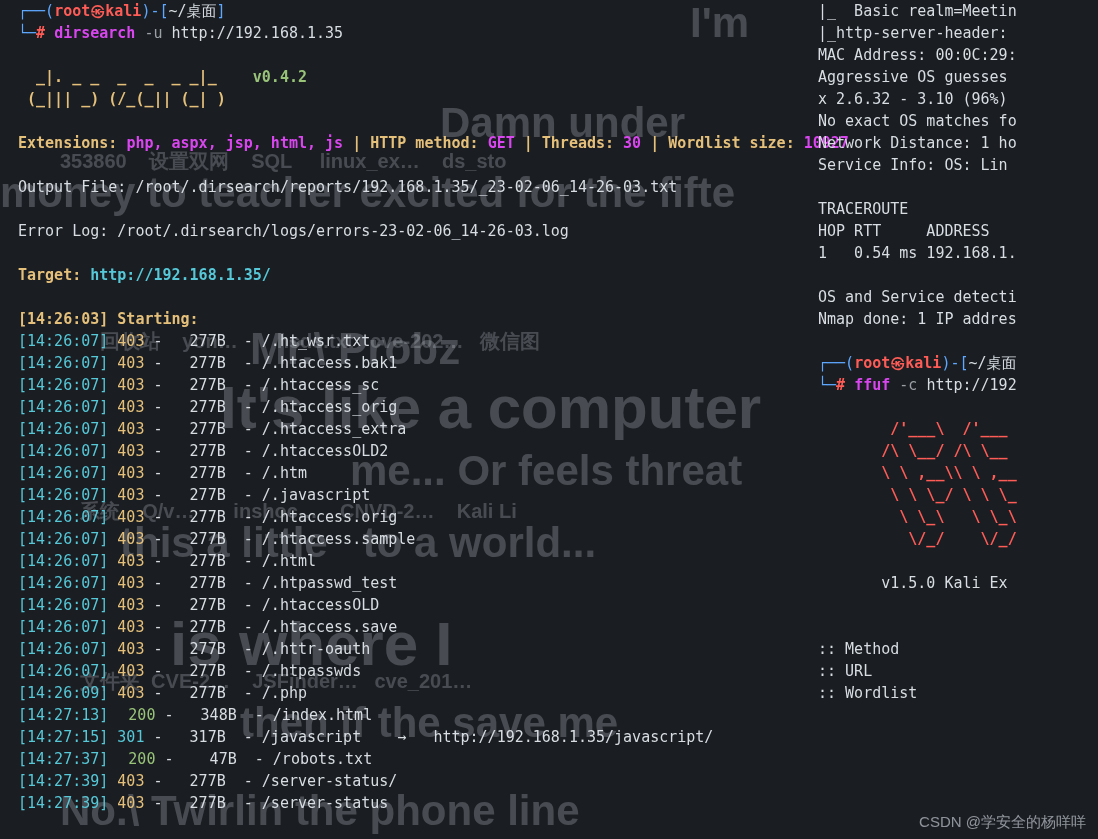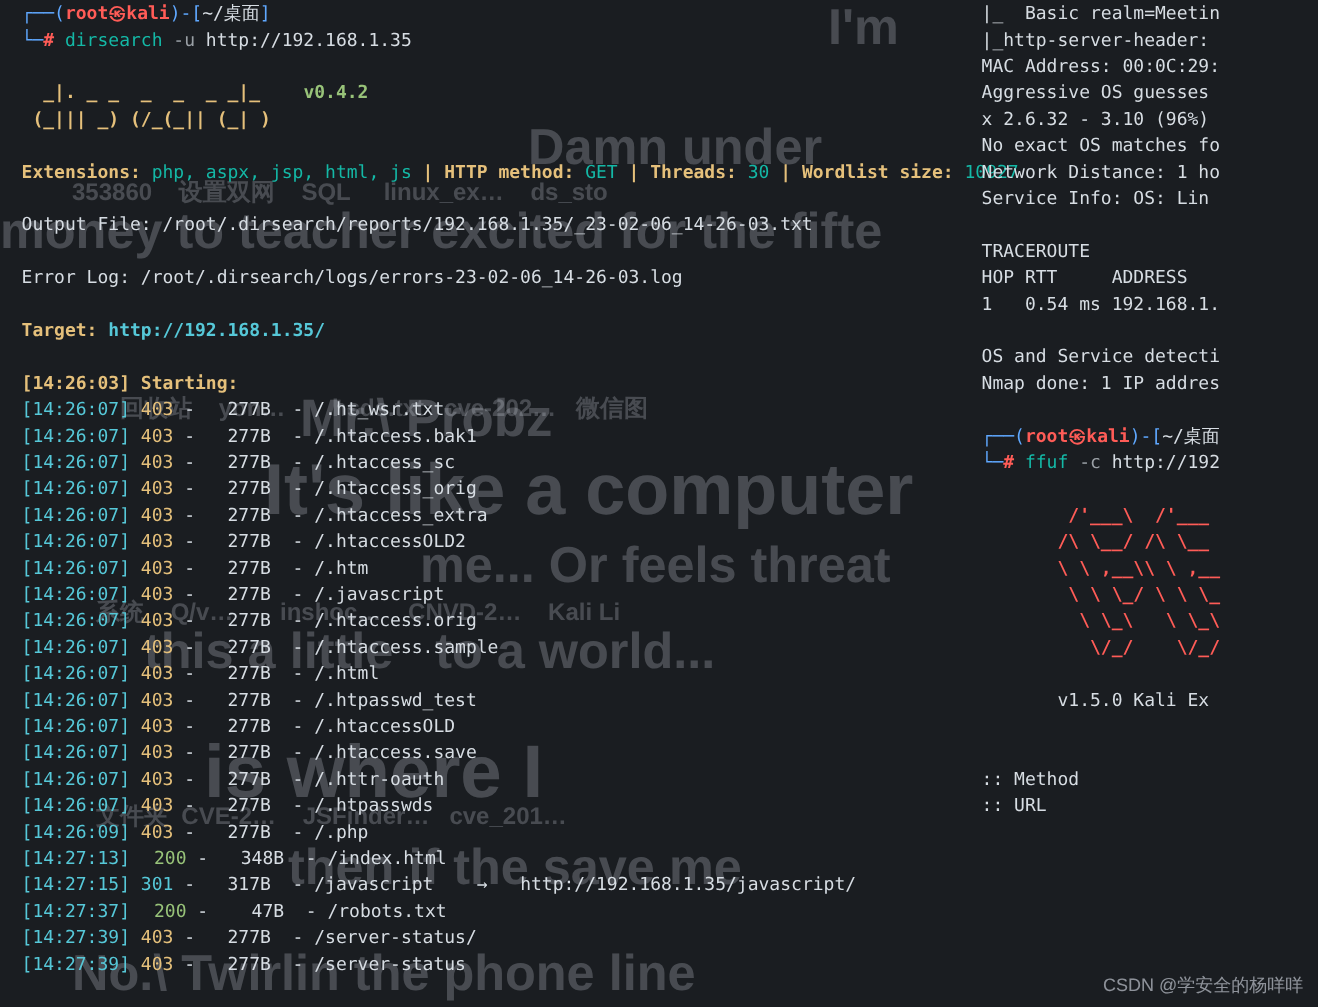--- a/index.html
+++ b/index.html
@@ -38,21 +38,21 @@
     color:rgba(200,205,215,0.10);
     font-size:42px;
     font-weight:600;
     font-family: sans-serif;
     line-height:1.1;
   }
   .ghost-line{ position:absolute; white-space:nowrap; }
   .gword{opacity:.25; color:#d0d5e0;}
   .c-red{color:#ff5c57;}
   .c-redb{color:#ff5c57; font-weight:bold;}
-  .c-blueb{color:#14b8a6; font-weight:normal;}
+  .c-blueb{color:#d946ef; font-weight:bold;}
   .c-cyan{color:#56c8d8;}
   .c-cyanb{color:#56c8d8; font-weight:bold;}
   .c-yellowb{color:#e5c07b; font-weight:bold;}
   .c-greenb{color:#98c379; font-weight:bold;}
   .c-grey{color:#9aa0a6;}
   .c-white{color:#d7dde3;}
   .c-bold{font-weight:bold;}
 
   .status-403{color:#e5c07b;}
   .status-200{color:#98c379;margin-left:11px;}
@@ -160,17 +160,18 @@
         \ \ \_/ \ \ \_
          \ \_\   \ \_\
           \/_/    \/_/</pre>
     <div class="line">&nbsp;</div>
     <div class="line">       <span class="c-white">v1.5.0 Kali Ex</span></div>
     <div class="line">&nbsp;</div>
     <div class="line">&nbsp;</div>
     <div id="ffuf-footer">
         <div class="line c-white">:: Method</div>
         <div class="line c-white">:: URL</div>
+        <div class="line c-white">:: Wordlist</div>
       </div>
   </div>
 </div>
 
 <div class="watermark">CSDN @学安全的杨咩咩</div>
 
 </body></html>

